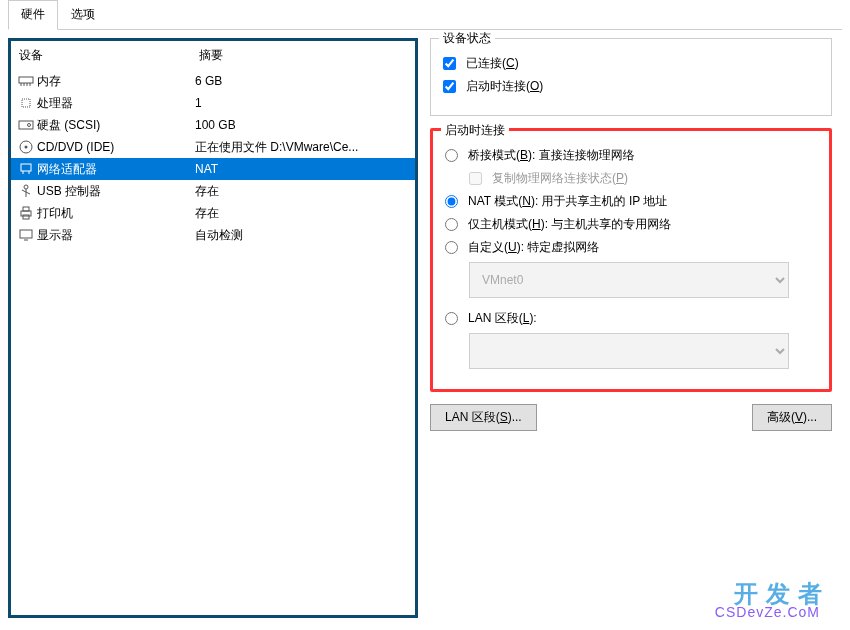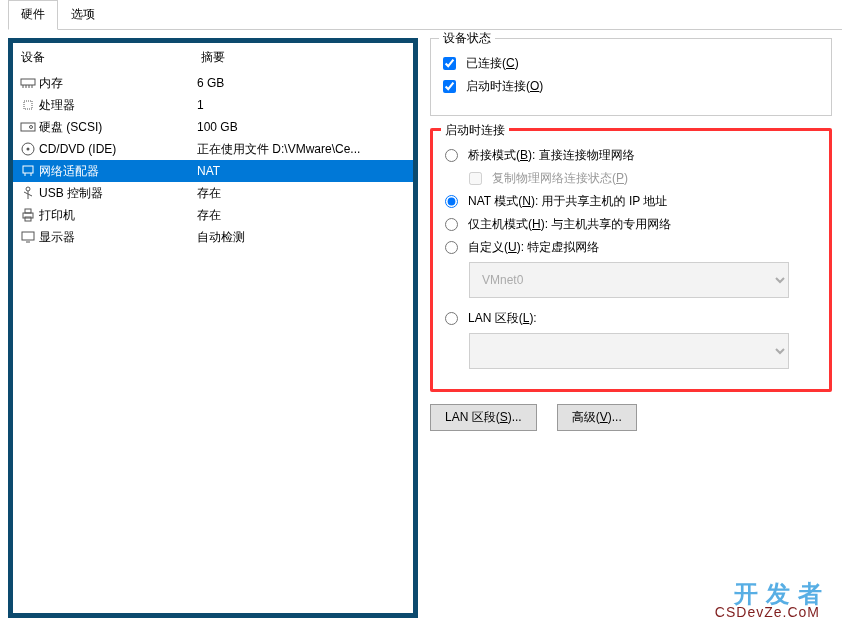--- a/index.html
+++ b/index.html
@@ -1,44 +1,44 @@
 <!DOCTYPE html>
 <html><head>
 <meta charset="utf-8">
 <style>
 * { box-sizing: border-box; font-family: "Microsoft YaHei", "Segoe UI", sans-serif; font-size: 12px; }
 body { margin: 0; background: #fff; width: 850px; height: 630px; position: relative; }
 .tabs { display: flex; border-bottom: 1px solid #ccc; margin: 0 8px; }
 .tab { padding: 5px 12px; border: 1px solid transparent; cursor: pointer; }
 .tab.active { background: #fff; border: 1px solid #ccc; border-bottom: 1px solid #fff; margin-bottom: -1px; text-align: center; }
 .main { display: flex; padding: 8px; gap: 12px; }
-.left { width: 410px; border: 5px solid #0c4a6e; height: 580px; }
+.left { width: 410px; border: 3px solid #0c4a6e; height: 580px; }
 .right { flex: 1; padding-right: 10px; }
 .dev-header { display: flex; padding: 6px 8px; font-weight: normal; }
 .col1 { width: 180px; }
 .col2 { flex: 1; }
 .dev-row { display: flex; align-items: center; padding: 2px 6px; height: 22px; }
 .dev-row.selected { background: #0078d7; color: #fff; }
 .dev-row .icon { width: 18px; display: flex; justify-content: center; align-items: center; }
 .dev-row .name { width: 160px; padding-left: 2px; white-space: nowrap; overflow: hidden; text-overflow: ellipsis; }
 .dev-row .summary { flex: 1; white-space: nowrap; overflow: hidden; text-overflow: ellipsis; }
 .fieldset { border: 1px solid #ccc; padding: 10px 12px 14px 12px; margin-bottom: 12px; position: relative; }
 .fieldset.highlight { border: 3px solid #ff3333; border-radius: 2px; }
 .legend { position: absolute; top: -9px; left: 8px; background: #fff; padding: 0 4px; }
 .row { display: flex; align-items: center; margin: 6px 0; gap: 6px; }
 .row.indent { margin-left: 24px; }
 input[type=checkbox], input[type=radio] { margin: 0 4px 0 0; }
 input[type=checkbox]:disabled + span { color: #999; }
 select { width: 320px; height: 36px; background: #eee; border: 1px solid #bbb; color: #666; padding-left: 8px; }
 select:disabled { color: #888; }
-.buttons { display: flex; gap: 20px; justify-content: flex-start; margin-top: 8px; }
+.buttons { display: flex; gap: 20px; justify-content: space-between; margin-top: 8px; }
 button { padding: 4px 14px; background: #e1e1e1; border: 1px solid #999; cursor: pointer; }
 .underline { text-decoration: underline; }
 .watermark { position: absolute; right: 20px; bottom: 20px; color: #3aa0e0; font-size: 24px; letter-spacing: 8px; font-weight: bold; opacity: 0.85; pointer-events: none; }
-.watermark-sub { position: absolute; right: 30px; bottom: 10px; color: #7f1d1d; font-size: 14px; letter-spacing: 1px; pointer-events: none; }
+.watermark-sub { position: absolute; right: 30px; bottom: 10px; color: #8b5cf6; font-size: 14px; letter-spacing: 1px; pointer-events: none; }
 svg { display: block; }
 </style>
 </head>
 <body>
 
 <div class="tabs">
   <div class="tab active">硬件</div>
   <div class="tab">选项</div>
 </div>
 

